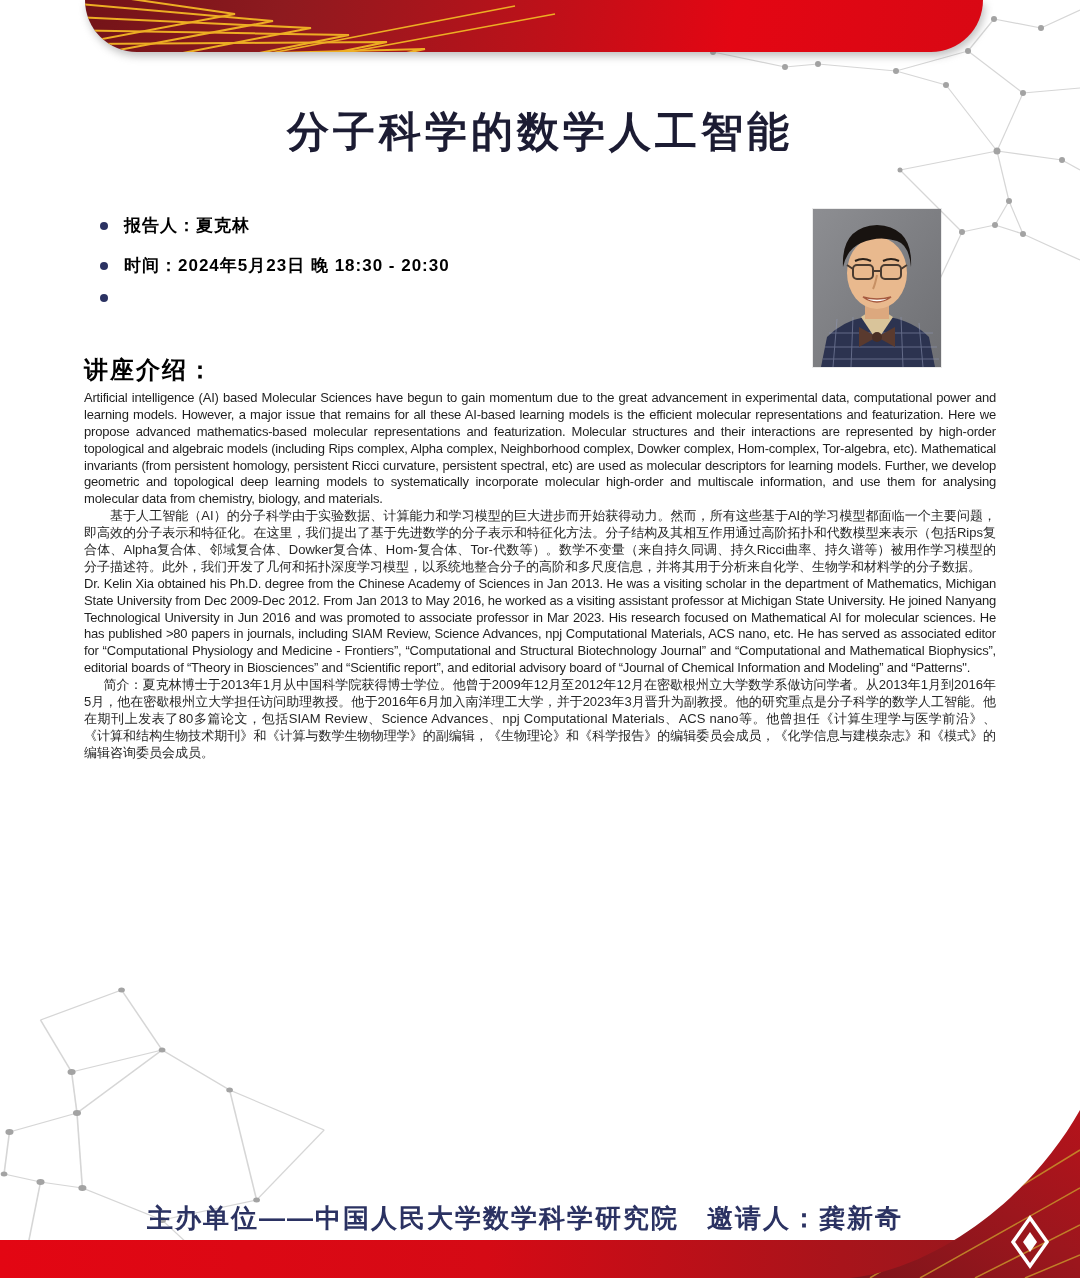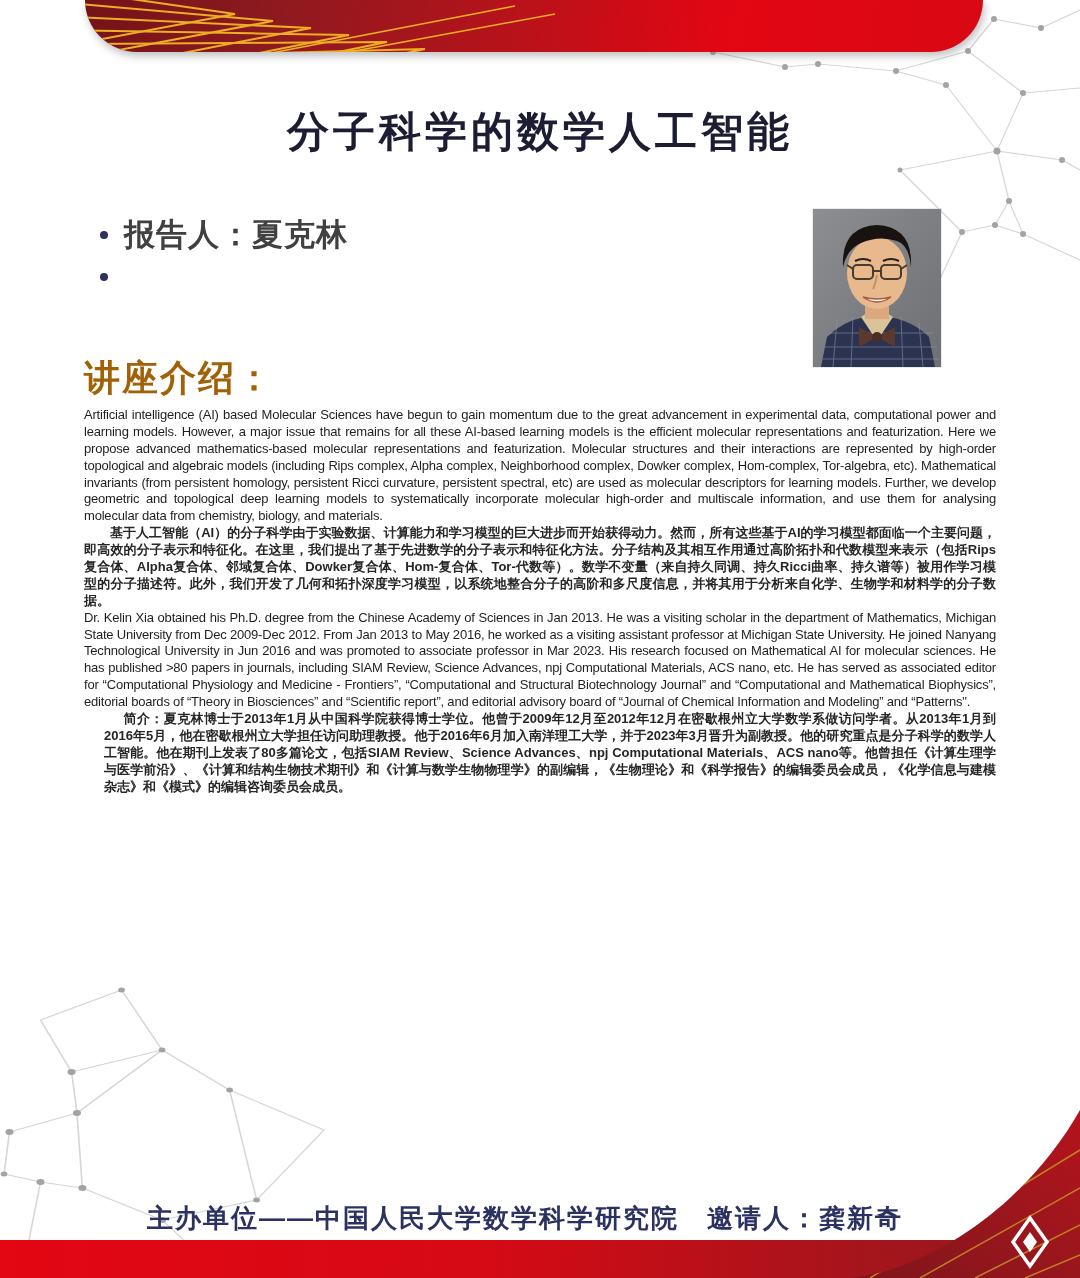--- a/index.html
+++ b/index.html
@@ -31,35 +31,35 @@
     position:absolute; left:0; top:104px; width:100%;
     text-align:center; 
     font-size:42px; font-weight:bold; letter-spacing:4px;
     color:#1c1c33; z-index:4;
   }
 
   
   .info { position:absolute; left:100px; top:214px; list-style:none; z-index:4; }
   .info li { display:flex; align-items:center; margin-bottom:17px; }
   .dot { width:8px; height:8px; border-radius:50%; background:#2b3262; margin-right:16px; flex:0 0 auto; }
-  .info .txt { font-size:31px; font-weight:bold; color:#404040; letter-spacing:1px; }
+  .info .txt { font-size:17px; font-weight:bold; color:#000000; letter-spacing:1px; }
 
   
   .photo {
     position:absolute; left:813px; top:209px; width:128px; height:158px;
     z-index:4; overflow:hidden; box-shadow:0 0 0 1px rgba(0,0,0,.08);
   }
 
   
   .main-col { position:absolute; left:84px; top:352px; width:912px; z-index:4; }
-  .sec-heading { font-size:36px; font-weight:bold; color:#a16207; letter-spacing:2px; margin:2px 0 4px; }
+  .sec-heading { font-size:24px; font-weight:bold; color:#000000; letter-spacing:2px; margin:2px 0 4px; }
   .para { font-size:13px; line-height:1.3; text-align:justify; color:#1f1f1f; letter-spacing:-0.2px; }
-  .para.zh { letter-spacing:0; font-weight:700; color:#262626; }
+  .para.zh { letter-spacing:0; font-weight:400; color:#262626; }
   .indent2 { text-indent:2em; }
-  .indent1 { text-indent:1.5em;margin-left:20px; }
+  .indent1 { text-indent:1.5em; }
 
   
   .footer-line {
     position:absolute; left:0; top:1201px; width:100%; z-index:4;
     text-align:center; padding-right:30px;
     font-size:26px; font-weight:bold; color:#2b3262; letter-spacing:2px;
   }
 
   
   .bottom-bar {
@@ -167,20 +167,24 @@
 
   <h1 class="title">分子科学的数学人工智能</h1>
 
   <ul class="info">
     <li>
       <span class="dot"></span>
       <span class="txt">报告人：夏克林</span>
     </li>
     <li>
       <span class="dot"></span>
+      <span class="txt">时间：2024年5月23日 晚 18:30 - 20:30</span>
+    </li>
+    <li>
+      <span class="dot"></span>
     </li>
   </ul>
 
   <div class="photo" aria-label="夏克林">
     <svg width="128" height="158" viewBox="0 0 128 158">
       <defs>
         <linearGradient id="pbg" x1="0" y1="0" x2="1" y2="1">
           <stop offset="0" stop-color="#8d8e92"></stop>
             <stop offset="1" stop-color="#6e6f73"></stop>
         </linearGradient>

